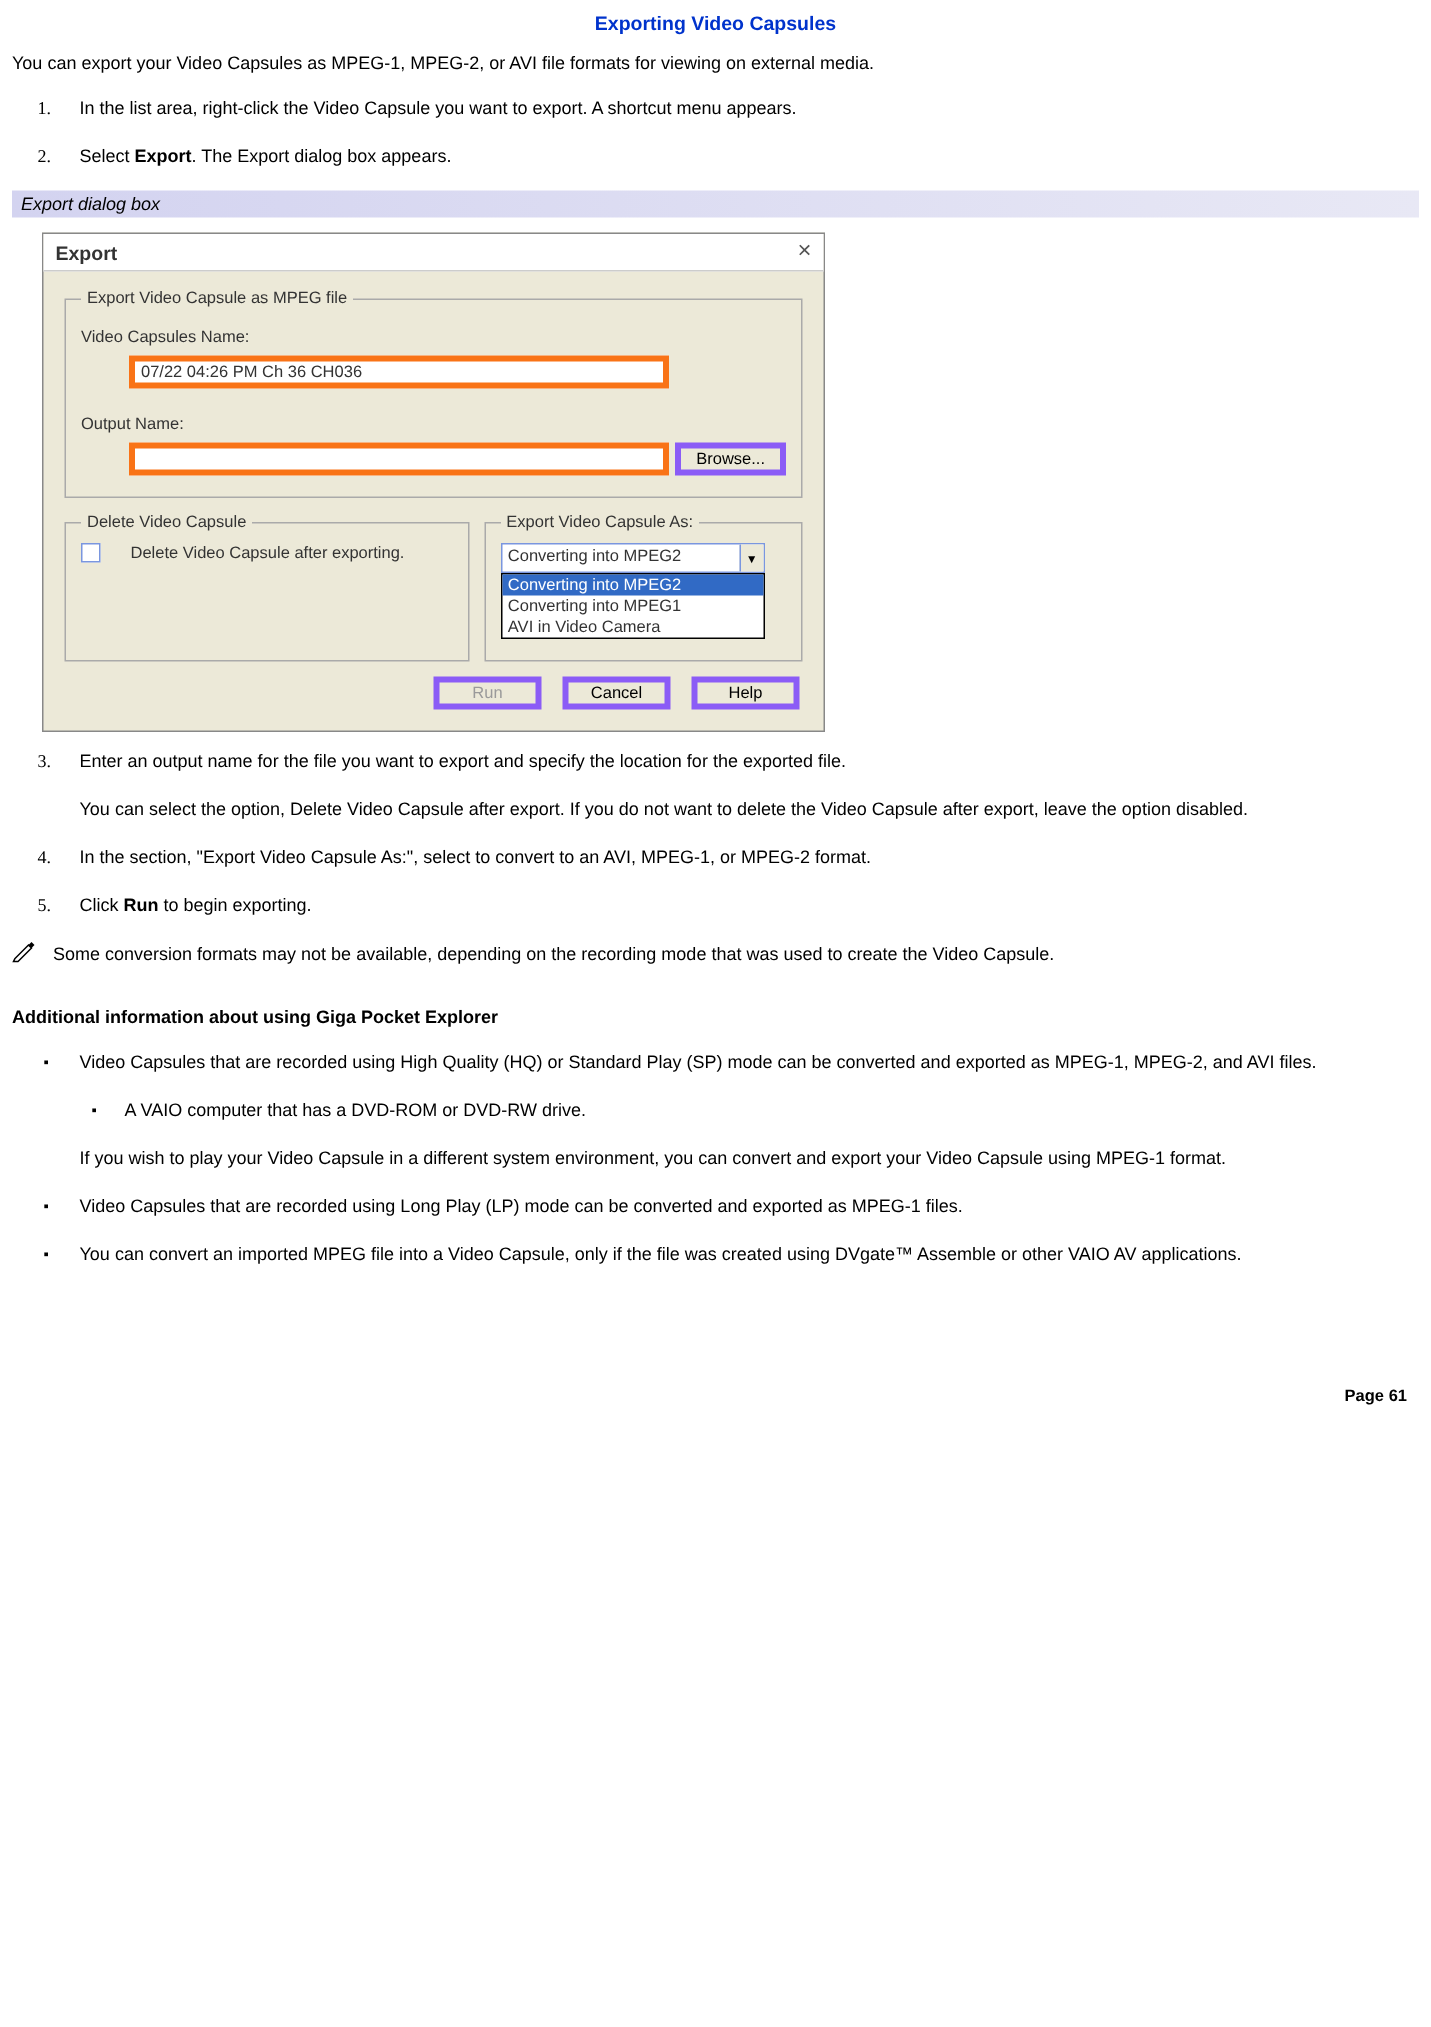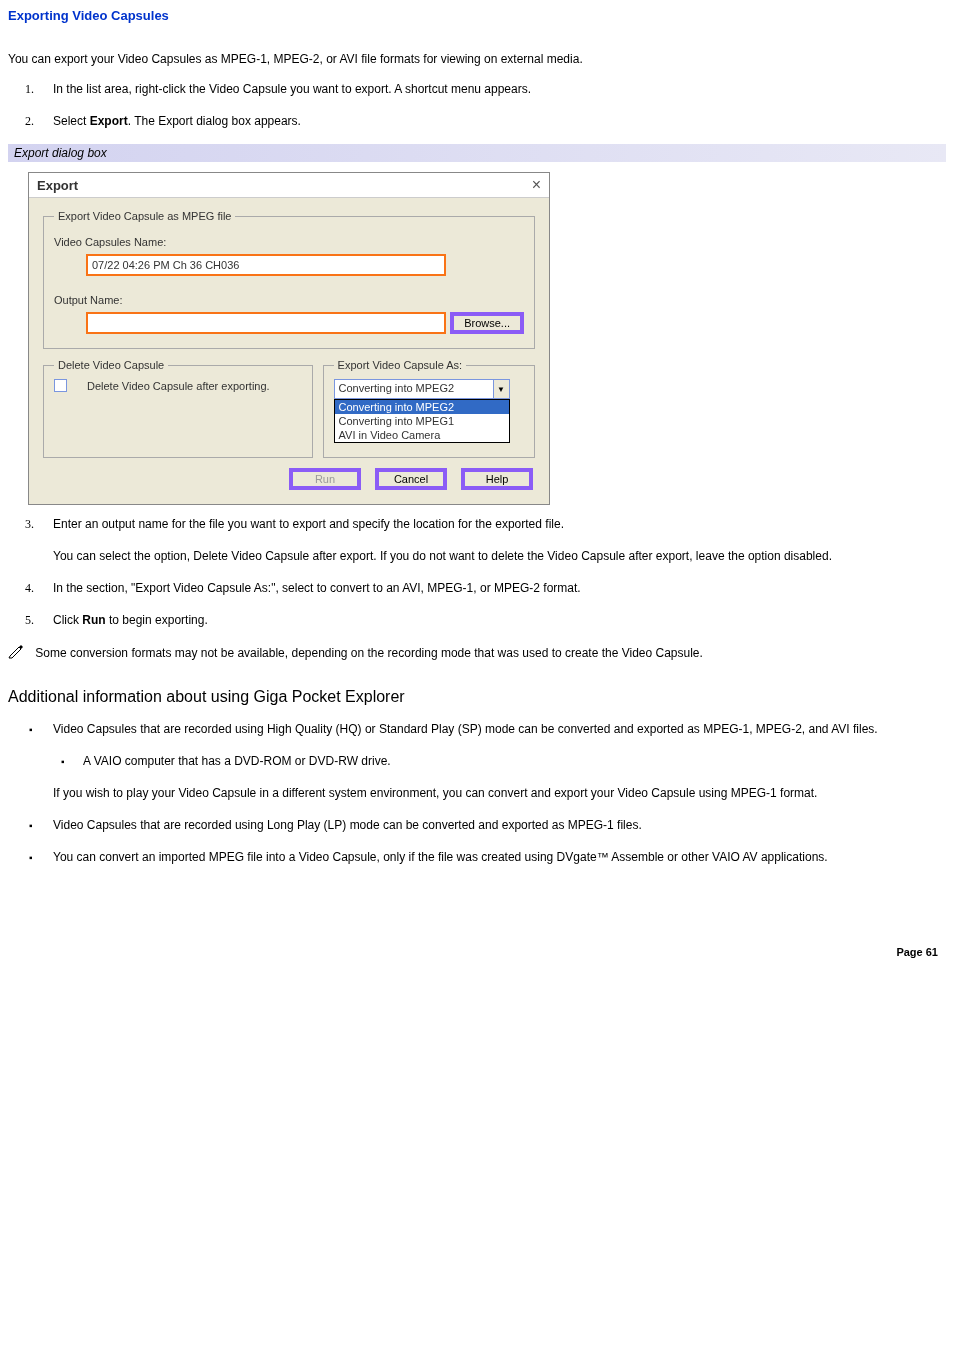--- a/index.html
+++ b/index.html
@@ -9,21 +9,22 @@
       color: #000;
       margin: 0;
       padding: 8px;
       width: 954px;
       background: #fff;
     }
     .section-title {
       color: #0033cc;
       font-weight: bold;
       font-size: 13px;
-      margin-bottom: 29px;
+      margin-bottom: 12px;
+      text-align: center;
     }
     .intro-text {
       margin-bottom: 14px;
     }
     ol.numbered {
       list-style: none;
       padding-left: 45px;
       margin: 0 0 10px 0;
     }
     ol.numbered > li {
@@ -94,21 +95,21 @@
       color: #333;
     }
     .row-label { margin: 6px 0 6px 0; }
     .indent-input {
       margin-left: 32px;
       position: relative;
     }
     .text-input {
       width: 360px;
       height: 22px;
-      border: 2px solid #f97316;
+      border: 4px solid #f97316;
       background: #fff;
       font-family: Tahoma, sans-serif;
       font-size: 11px;
       padding: 2px 4px;
       color: #333;
     }
     .output-row {
       display: flex;
       align-items: center;
       gap: 4px;
@@ -191,22 +192,22 @@
     .note-row {
       margin: 14px 0 20px 0;
       line-height: 1.5;
     }
     .note-icon {
       display: inline-block;
       vertical-align: middle;
       margin-right: 4px;
     }
     .sub-heading {
-      font-weight: normal;
-      font-size: 16px;
+      font-weight: bold;
+      font-size: 12px;
       margin: 24px 0 14px 0;
     }
     ul.bulleted {
       list-style: none;
       padding-left: 45px;
       margin: 0;
     }
     ul.bulleted > li {
       position: relative;
       margin-bottom: 14px;

